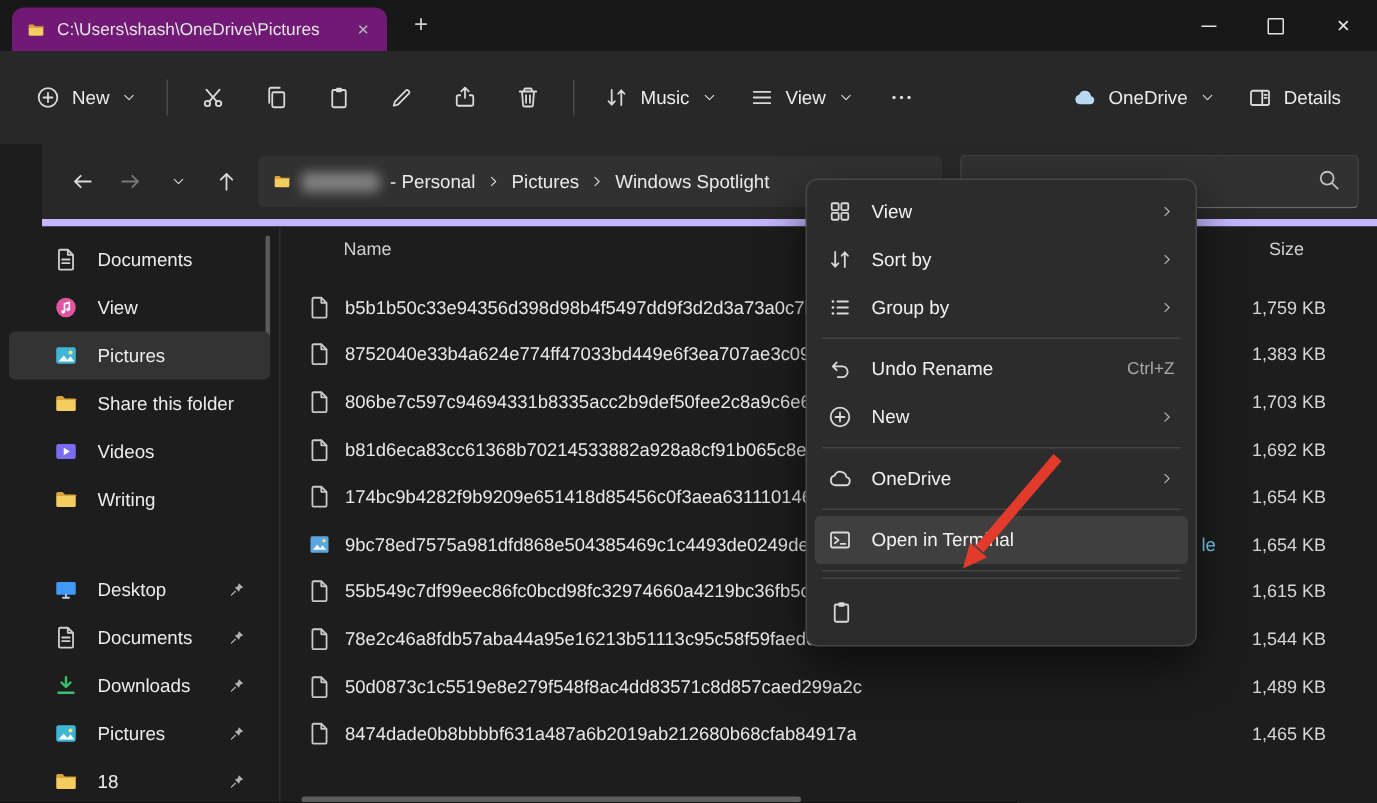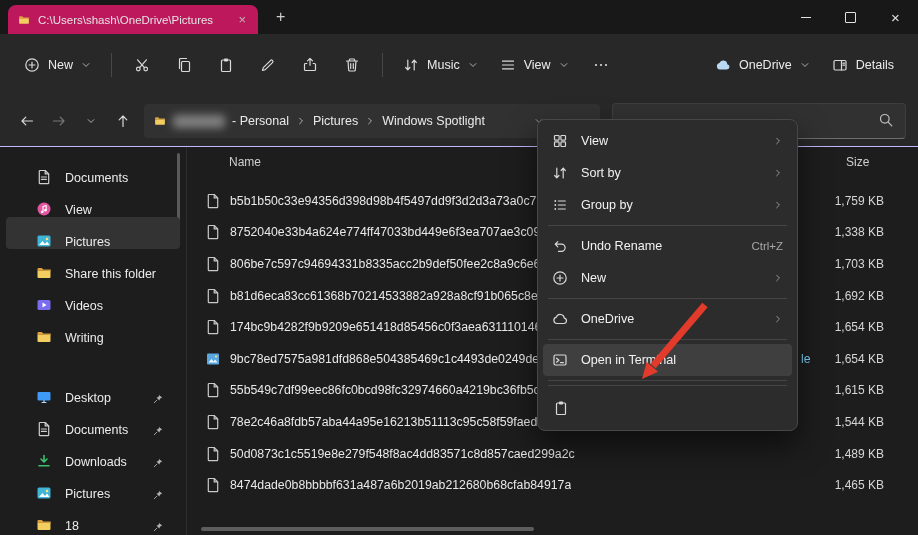--- a/index.html
+++ b/index.html
@@ -7,54 +7,54 @@
           color:#ececec;font:12px "Liberation Sans",sans-serif;-webkit-font-smoothing:antialiased;}
   .ico{display:inline-flex;align-items:center;justify-content:center;}
   .ico svg{display:block;}
   .ico-12 svg{width:12px;height:12px;}
   .ico-10 svg{width:10px;height:10px;}
   .dim{opacity:.45;}
 
   
   .titlebar{height:34px;background:#181818;display:flex;align-items:flex-end;}
   .tab{display:flex;align-items:center;gap:8px;width:232px;height:29px;margin-left:8px;
-       background:#be185d;border-radius:8px 8px 0 0;padding:0 8px 0 10px;cursor:default;}
+       background:#701a75;border-radius:8px 8px 0 0;padding:0 8px 0 10px;cursor:default;}
   .tab-title{flex:1;white-space:nowrap;overflow:hidden;text-overflow:ellipsis;font-size:11.5px;color:#e4e4e4;}
   .tab-close{color:#b9b9b9;font-size:13px;padding:0 4px;border-radius:3px;}
   .newtab-btn{color:#cfcfcf;font-size:16px;margin-left:12px;align-self:center;padding:0 6px;}
   .win-controls{margin-left:auto;display:flex;height:34px;align-self:flex-start;}
   .win-btn{width:45px;display:flex;align-items:center;justify-content:center;color:#e2e2e2;}
   .min-glyph{width:10px;height:1px;background:#e2e2e2;display:block;}
   .max-glyph{width:9px;height:9px;border:1px solid #e2e2e2;border-radius:1px;display:block;}
   .close-glyph{font-size:15px;line-height:1;}
 
   
   .commandbar{height:62px;background:#282828;display:flex;align-items:center;padding:0 14px;gap:2px;}
   .cmd-btn{display:flex;align-items:center;gap:8px;padding:8px 10px;border-radius:4px;color:#ececec;font-size:12.5px;}
   .cmd-ico{width:40px;height:34px;display:flex;align-items:center;justify-content:center;border-radius:4px;}
   .vsep{width:1px;height:24px;background:#484848;margin:0 8px;}
   .flex-spacer{flex:1;}
 
   
   .navbar{height:50px;background:#282828;display:flex;align-items:center;padding:0 12px;gap:2px;
-          border-bottom:1px solid #c4b5fd;}
+          border-bottom:5px solid #c4b5fd;margin-left:28px;}
   .nav-btn{width:30px;height:30px;display:flex;align-items:center;justify-content:center;border-radius:4px;color:#e6e6e6;}
   .breadcrumb{flex:0 0 436px;height:34px;background:#313131;border-radius:4px;display:flex;
               align-items:center;padding:0 10px;gap:7px;margin-left:4px;}
   .crumb{color:#eaeaea;font-size:12.5px;white-space:nowrap;}
   .blur-blob{width:52px;height:13px;background:#9d9d9d;border-radius:3px;filter:blur(4px);opacity:.75;}
   .bc-end-chev{margin-left:auto;margin-right:46px;opacity:.85;}
   .search-box{flex:1;height:34px;background:#313131;border:1px solid #3e3e3e;border-bottom-color:#6d6d6d;
               border-radius:4px;margin-left:10px;position:relative;}
   .search-ico{position:absolute;right:11px;top:8px;opacity:.85;}
 
   
   .content{display:flex;height:389px;background:#1d1d1d;}
   .sidebar{width:186px;padding-top:6px;position:relative;box-sizing:border-box;}
-  .sb-item{height:32px;display:flex;align-items:flex-end;gap:13px;padding:0 10px 0 30px;margin:0 6px;
+  .sb-item{height:32px;display:flex;align-items:center;gap:13px;padding:0 10px 0 30px;margin:0 6px;
            border-radius:4px;font-size:12.5px;position:relative;white-space:nowrap;}
   .sb-item.selected{background:#333333;}
   .sb-label{overflow:hidden;text-overflow:ellipsis;}
   .sb-pin{position:absolute;right:16px;opacity:.85;}
   .sb-spacer{height:28px;}
   .sb-scroll{position:absolute;right:6px;top:6px;width:3px;height:88px;background:#5a5a5a;border-radius:2px;}
 
   .filearea{flex:1;position:relative;border-left:1px solid #2e2e2e;}
   .col-headers{height:30px;display:flex;align-items:center;padding-left:42px;color:#cfcfcf;
                font-size:12px;position:relative;}
@@ -456,21 +456,21 @@
             <span class="file-size">1,759 KB</span>
           </div>
           <div class="file-row">
             <span class="ico">
               <svg width="16" height="16" viewBox="0 0 16 16" fill="none" stroke="#d9d9d9" stroke-width="1.2" stroke-linecap="round" stroke-linejoin="round">
                 <path d="M4 1.5 h5.2 L12.7 5 V14 a.7.7 0 0 1 -.7.7 H4 a.7.7 0 0 1 -.7-.7 V2.2 A.7.7 0 0 1 4 1.5 z" stroke="#c9c9c9"></path>
                 <path d="M9.2 1.7 v3.2 h3.2" stroke="#c9c9c9"></path>
               </svg>
             </span>
             <span class="file-name">8752040e33b4a624e774ff47033bd449e6f3ea707ae3c09df908</span>
-            <span class="file-size">1,338 KB</span>
+            <span class="file-size">1,383 KB</span>
           </div>
           <div class="file-row">
             <span class="ico">
               <svg width="16" height="16" viewBox="0 0 16 16" fill="none" stroke="#d9d9d9" stroke-width="1.2" stroke-linecap="round" stroke-linejoin="round">
                 <path d="M4 1.5 h5.2 L12.7 5 V14 a.7.7 0 0 1 -.7.7 H4 a.7.7 0 0 1 -.7-.7 V2.2 A.7.7 0 0 1 4 1.5 z" stroke="#c9c9c9"></path>
                 <path d="M9.2 1.7 v3.2 h3.2" stroke="#c9c9c9"></path>
               </svg>
             </span>
             <span class="file-name">806be7c597c94694331b8335acc2b9def50fee2c8a9c6e6c7582</span>
             <span class="file-size">1,703 KB</span>

